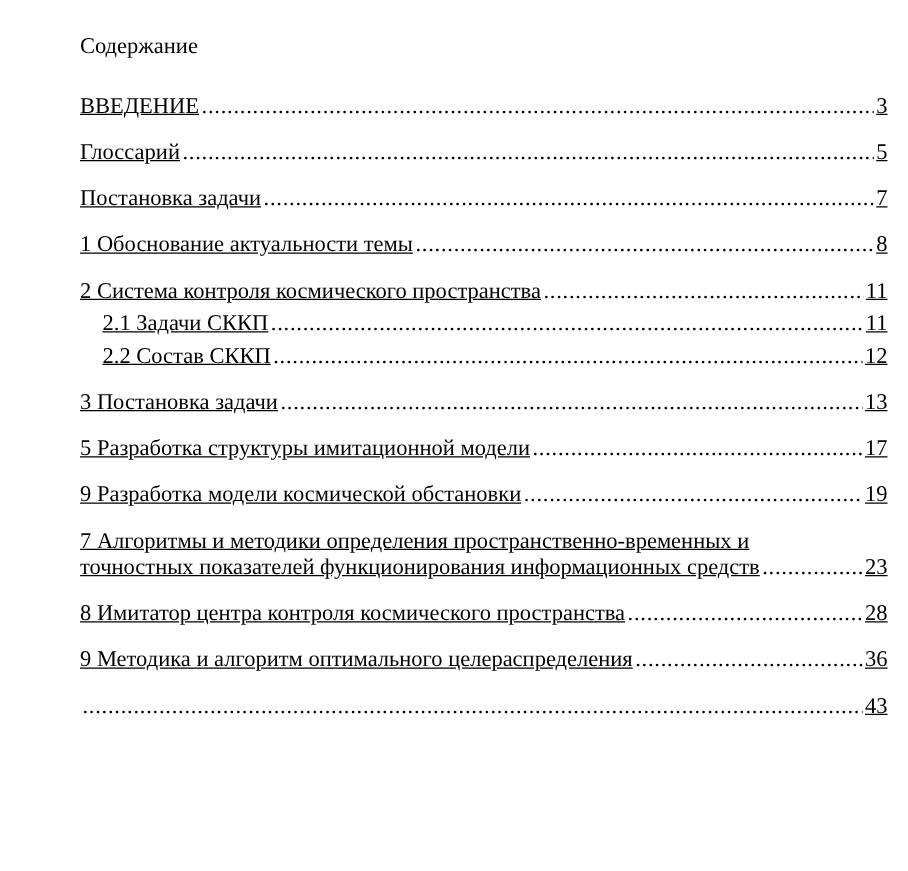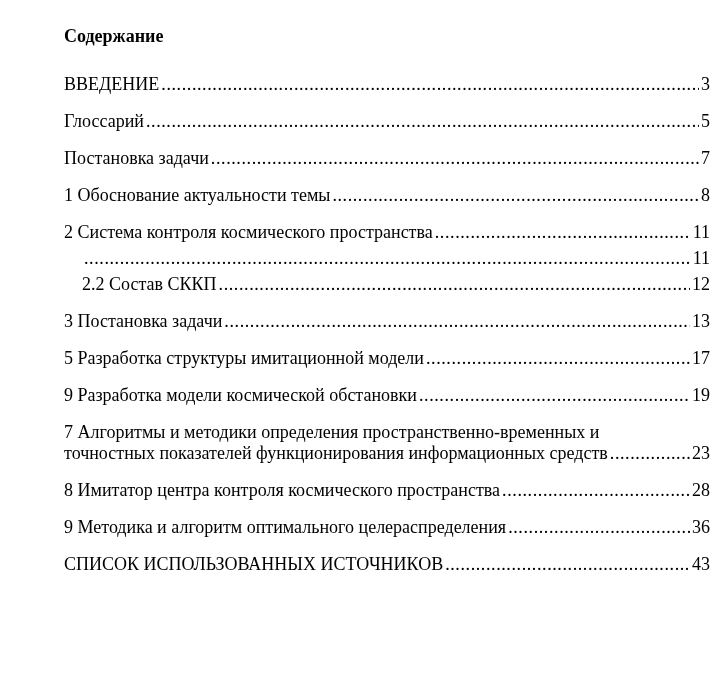--- a/index.html
+++ b/index.html
@@ -15,25 +15,25 @@
     color: #000000;
     overflow: hidden;
   }
   .page {
     width: 726px;
     height: 697px;
     padding: 26px 16px 0 64px;
   }
   .doc-title {
     font-size: 18px;
-    font-weight: bold;
+    font-weight: normal;
     line-height: 21px;
     margin-bottom: 27px;
   }
-  .toc { width: 100%; }
+  .toc { width: 100%; text-decoration: underline; }
   .entry { margin-top: 16px; }
   .entry.indent { margin-top: 5px; padding-left: 18px; }
   .entry-line {  }
   .entry-last { display: flex; }
   .entry-text { flex: 0 1 auto; white-space: nowrap; }
   .entry.wrapped .entry-text { white-space: normal; }
   .leader {
     flex: 1 1 8px;
     min-width: 8px;
     overflow: hidden;
@@ -90,20 +90,21 @@
       </div>
       <div class="entry">
         <div class="entry-last">
           <span class="entry-text">2 Система контроля космического пространства</span>
           <span class="leader"></span>
           <span class="page-num">11</span>
         </div>
       </div>
       <div class="entry indent">
         <div class="entry-last">
+          <span class="entry-text">2.1 Задачи СККП</span>
           <span class="leader"></span>
           <span class="page-num">11</span>
         </div>
       </div>
       <div class="entry indent">
         <div class="entry-last">
           <span class="entry-text">2.2 Состав СККП</span>
           <span class="leader"></span>
           <span class="page-num">12</span>
         </div>
@@ -146,19 +147,18 @@
       </div>
       <div class="entry">
         <div class="entry-last">
           <span class="entry-text">9 Методика и алгоритм оптимального целераспределения</span>
           <span class="leader"></span>
           <span class="page-num">36</span>
         </div>
       </div>
       <div class="entry">
         <div class="entry-last">
-          <span class="entry-text">СПИСОК ИСПОЛЬЗОВАННЫХ ИСТОЧНИКОВ</span>
           <span class="leader"></span>
           <span class="page-num">43</span>
         </div>
       </div>
     </div>
 </div>
 
 </body></html>

